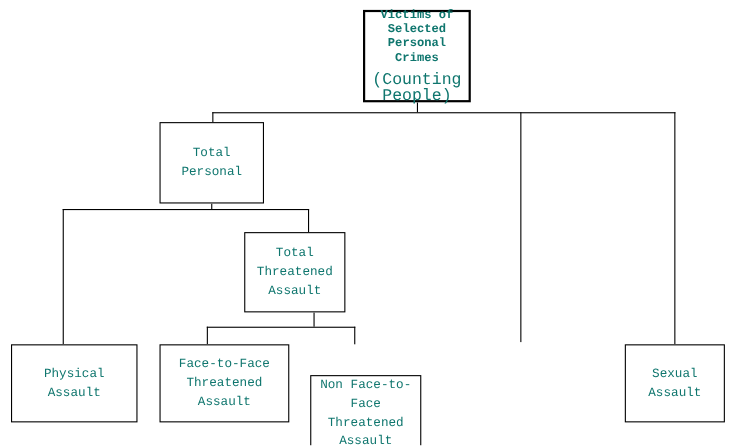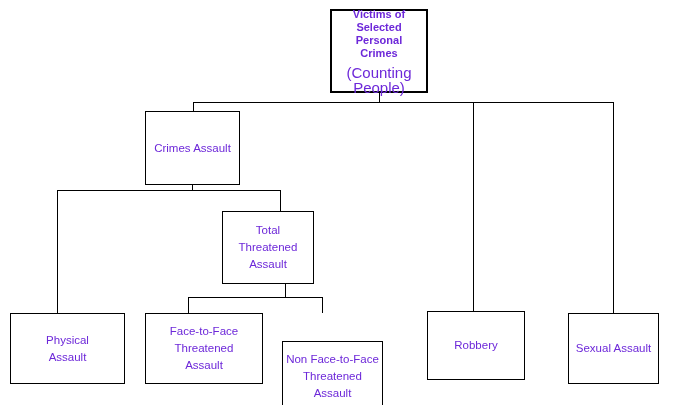--- a/index.html
+++ b/index.html
@@ -6,22 +6,22 @@
     --line-color: #000000;
     --border-color: #000000;
     --bg: #ffffff;
   }
   html, body { margin: 0; padding: 0; background: var(--bg); }
   .canvas {
     position: relative;
     width: 676px;
     height: 405px;
     background: var(--bg);
-    font-family: Liberation Sans, sans-serif;
-    color: #6d28d9;
+    font-family: Liberation Mono, monospace;
+    color: #0f766e;
     overflow: hidden;
   }
   .line { position: absolute; background: var(--line-color); }
   .line.h { height: 1px; }
   .line.v { width: 1px; }
   .node {
     position: absolute;
     background: var(--bg);
     border: 1px solid var(--border-color);
     box-sizing: border-box;
@@ -82,21 +82,21 @@
 
   <div class="node root n-root">
     <div class="root-title">Victims of
 Selected Personal
 Crimes</div>
     <div class="root-subtitle">(Counting
 People)</div>
   </div>
 
   <div class="node n-total-assault">
-    <div class="node-label">Crimes Assault</div>
+    <div class="node-label">Total Personal</div>
   </div>
 
   <div class="node n-total-threat">
     <div class="node-label">Total
 Threatened
 Assault</div>
   </div>
 
   <div class="node n-physical">
     <div class="node-label">Physical
@@ -108,21 +108,18 @@
 Threatened
 Assault</div>
   </div>
 
   <div class="node n-nonface">
     <div class="node-label">Non Face-to-Face
 Threatened
 Assault</div>
   </div>
 
-  <div class="node n-robbery">
-    <div class="node-label">Robbery</div>
-  </div>
 
   <div class="node n-sexual">
     <div class="node-label">Sexual Assault</div>
   </div>
 
 </div>
 
 </body></html>

